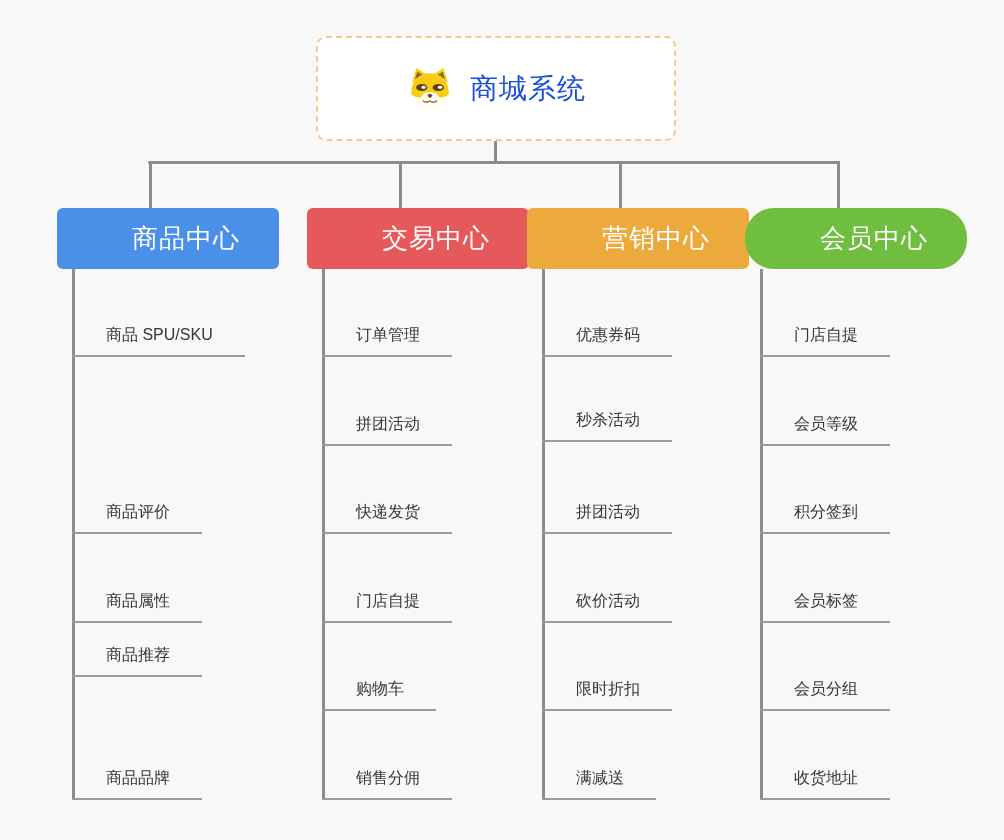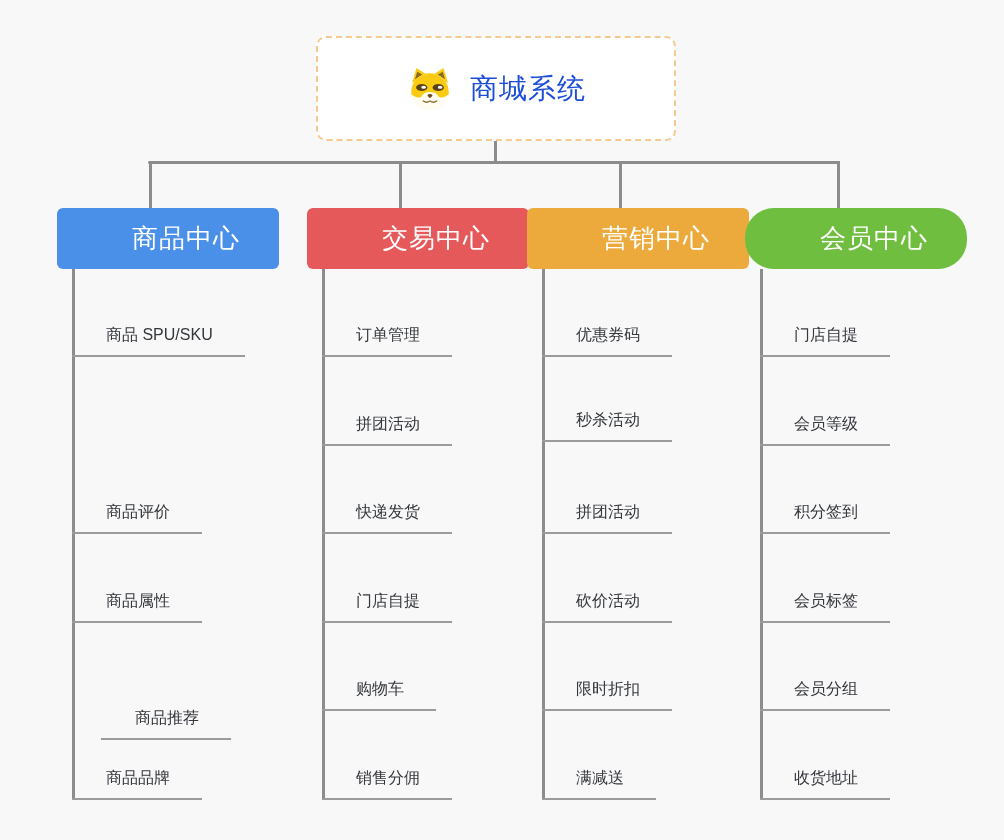--- a/index.html
+++ b/index.html
@@ -57,21 +57,21 @@
 
   <div class="line stem"></div>
   <div class="line hbar"></div>
 
 <div class="line drop" style="left: 148.5px;"></div>
     <div class="branch-header" style="left: 57px; background: rgb(75, 144, 232);">商品中心</div>
     <div class="line trunk" style="left: 72px; top: 269px; height: 531px;"></div>
     <div class="leaf" style="left: 72px; top: 313px;">商品 SPU/SKU</div>
     <div class="leaf" style="left: 72px; top: 490px;">商品评价</div>
     <div class="leaf" style="left: 72px; top: 579px;">商品属性</div>
-    <div class="leaf" style="left: 72px; top: 696px; margin-left: 29px;">商品推荐</div>
+    <div class="leaf" style="left: 72px; top: 633px;">商品推荐</div>
     <div class="leaf" style="left: 72px; top: 756px; text-align: right;">商品品牌</div>
     <div class="line drop" style="left: 398.5px;"></div>
     <div class="branch-header" style="left: 307px; background: rgb(230, 89, 91);">交易中心</div>
     <div class="line trunk" style="left: 322px; top: 269px; height: 531px;"></div>
     <div class="leaf" style="left: 322px; top: 313px;">订单管理</div>
     <div class="leaf" style="left: 322px; top: 402px;">拼团活动</div>
     <div class="leaf" style="left: 322px; top: 490px;">快递发货</div>
     <div class="leaf" style="left: 322px; top: 579px;">门店自提</div>
     <div class="leaf" style="left: 322px; top: 667px;">购物车</div>
     <div class="leaf" style="left: 322px; top: 756px;">销售分佣</div>

